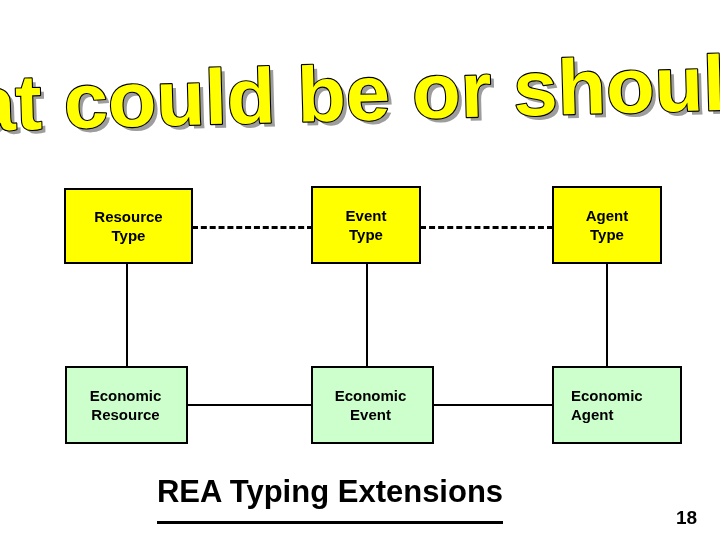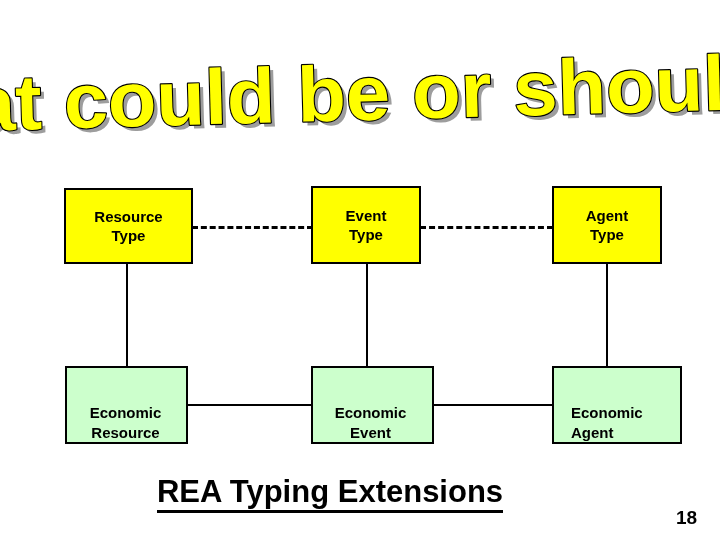--- a/index.html
+++ b/index.html
@@ -78,21 +78,20 @@
   }
   .node .ln { display: block; }
 
   .node.type-node {
     background: #ffff00;
     align-items: center;
     text-align: center;
   }
   .node.ent-node {
     background: #ccffcc;
-    justify-content: flex-end;
   }
 
   
   #node-resource-type { left: 64px;  top: 188px; width: 129px; height: 76px; }
   #node-event-type    { left: 311px; top: 186px; width: 110px; height: 78px; }
   #node-agent-type    { left: 552px; top: 186px; width: 110px; height: 78px; }
 
   
   #node-economic-resource { left: 65px;  top: 366px; width: 123px; height: 78px;
                             align-items: center; text-align: center; }
@@ -139,21 +138,21 @@
     top: 474px;
     width: 660px;
     text-align: center;
     font-size: 31px;
     font-weight: bold;
     color: #000000;
     letter-spacing: 0px;
   }
   #caption .cap-inner {
     border-bottom: 3px solid #000000;
-    padding-bottom: 1px;
+    padding-bottom: 12px;
   }
 
   
   #slide-number {
     position: absolute;
     left: 676px;
     top: 507px;
     width: 26px;
     text-align: left;
     font-size: 19px;

